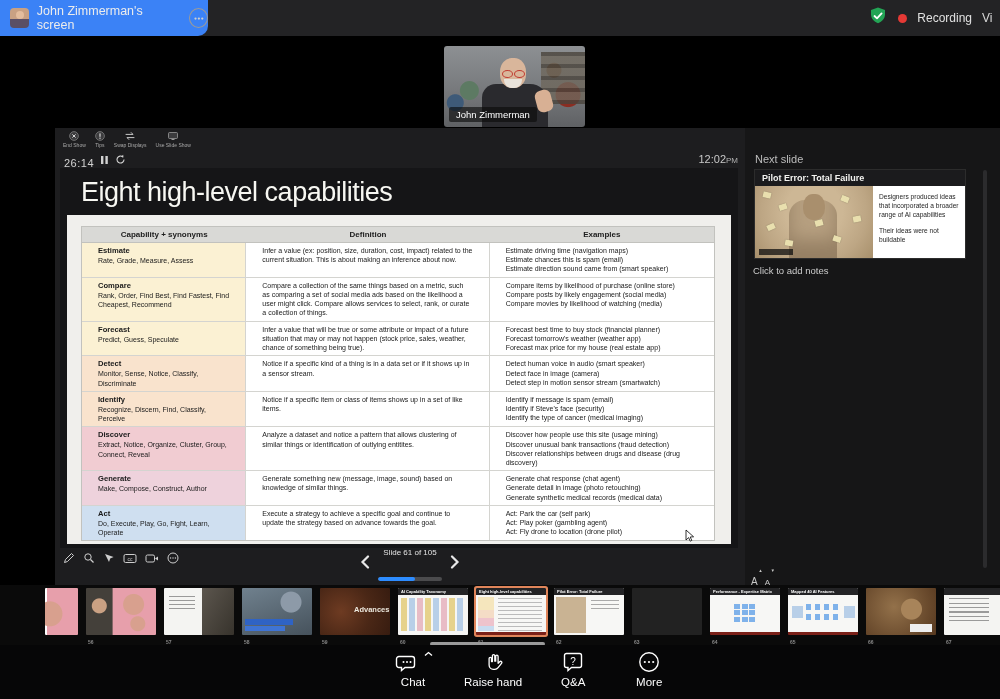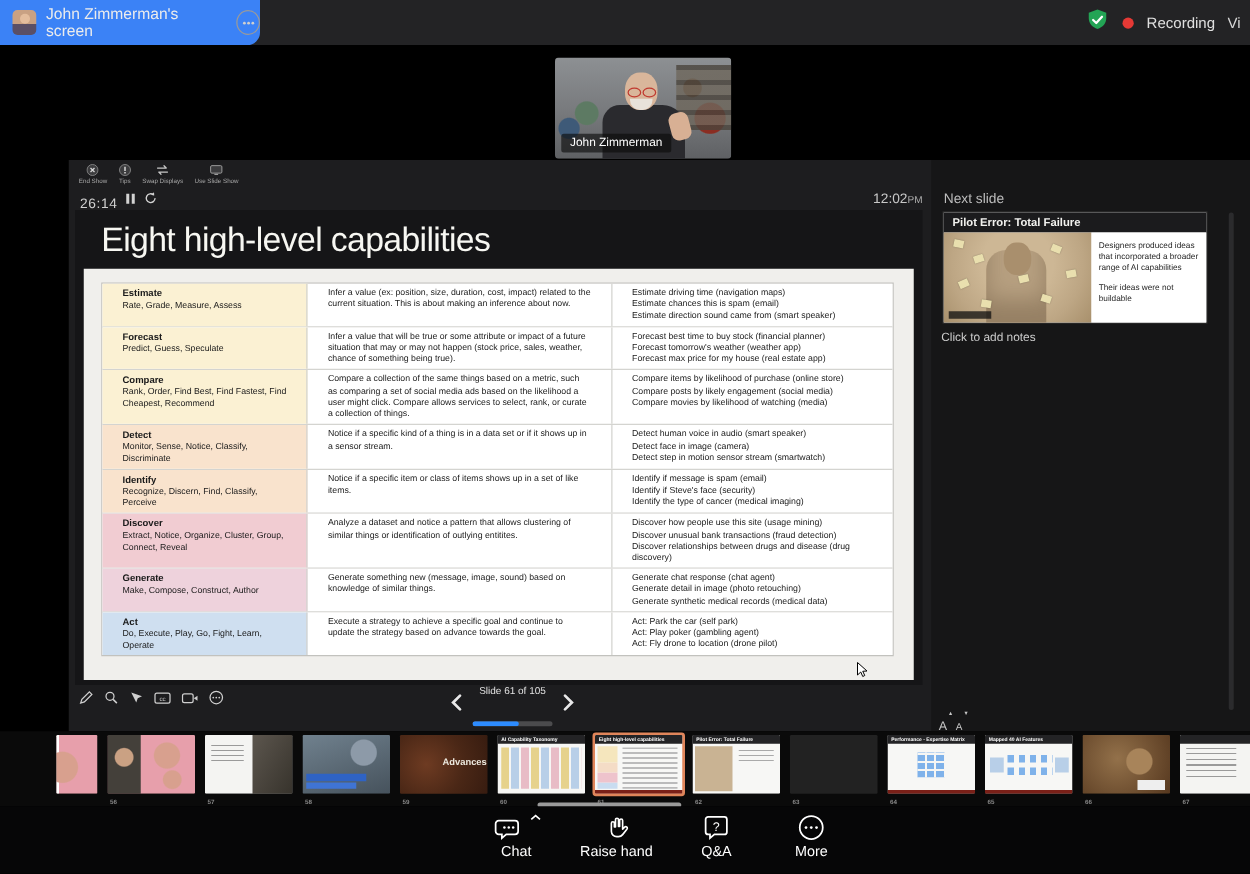--- a/index.html
+++ b/index.html
@@ -285,43 +285,48 @@
     </div>
 
     <div class="clock">
       <span>12:02</span><span class="ampm">PM</span>
     </div>
 
     <div class="slide">
       <div class="slide-title">Eight high-level capabilities</div>
       <div class="slide-body">
         <div class="cap-table">
+          <div class="thead">
+            <div class="thcell c1">Capability + synonyms</div>
+            <div class="thcell c2">Definition</div>
+            <div class="thcell c3">Examples</div>
+          </div>
           <div id="table-body">
   <div class="trow">
     <div class="tcell c1 cap" style="background: rgb(251, 241, 211);"><b class="cap-name">Estimate</b><span class="cap-syn">Rate, Grade, Measure, Assess</span></div>
     <div class="tcell c2 def">Infer a value (ex: position, size, duration, cost, impact) related to the current situation. This is about making an inference about now.</div>
     <div class="tcell c3 ex">Estimate driving time (navigation maps)
 Estimate chances this is spam (email)
 Estimate direction sound came from (smart speaker)</div>
   </div>
 
   <div class="trow">
+    <div class="tcell c1 cap" style="background: rgb(251, 241, 211);"><b class="cap-name">Compare</b><span class="cap-syn">Rank, Order, Find Best, Find Fastest, Find Cheapest, Recommend</span></div>
+    <div class="tcell c2 def">Compare a collection of the same things based on a metric, such as comparing a set of social media ads based on the likelihood a user might click. Compare allows services to select, rank, or curate a collection of things.</div>
+    <div class="tcell c3 ex">Compare items by likelihood of purchase (online store)
+Compare posts by likely engagement (social media)
+Compare movies by likelihood of watching (media)</div>
+  </div>
+
+  <div class="trow">
     <div class="tcell c1 cap" style="background: rgb(251, 241, 211);"><b class="cap-name">Forecast</b><span class="cap-syn">Predict, Guess, Speculate</span></div>
     <div class="tcell c2 def">Infer a value that will be true or some attribute or impact of a future situation that may or may not happen (stock price, sales, weather, chance of something being true).</div>
     <div class="tcell c3 ex">Forecast best time to buy stock (financial planner)
 Forecast tomorrow's weather (weather app)
 Forecast max price for my house (real estate app)</div>
-  </div>
-
-  <div class="trow">
-    <div class="tcell c1 cap" style="background: rgb(251, 241, 211);"><b class="cap-name">Compare</b><span class="cap-syn">Rank, Order, Find Best, Find Fastest, Find Cheapest, Recommend</span></div>
-    <div class="tcell c2 def">Compare a collection of the same things based on a metric, such as comparing a set of social media ads based on the likelihood a user might click. Compare allows services to select, rank, or curate a collection of things.</div>
-    <div class="tcell c3 ex">Compare items by likelihood of purchase (online store)
-Compare posts by likely engagement (social media)
-Compare movies by likelihood of watching (media)</div>
   </div>
 
   <div class="trow">
     <div class="tcell c1 cap" style="background: rgb(249, 227, 205);"><b class="cap-name">Detect</b><span class="cap-syn">Monitor, Sense, Notice, Classify, Discriminate</span></div>
     <div class="tcell c2 def">Notice if a specific kind of a thing is in a data set or if it shows up in a sensor stream.</div>
     <div class="tcell c3 ex">Detect human voice in audio (smart speaker)
 Detect face in image (camera)
 Detect step in motion sensor stream (smartwatch)</div>
   </div>
 

